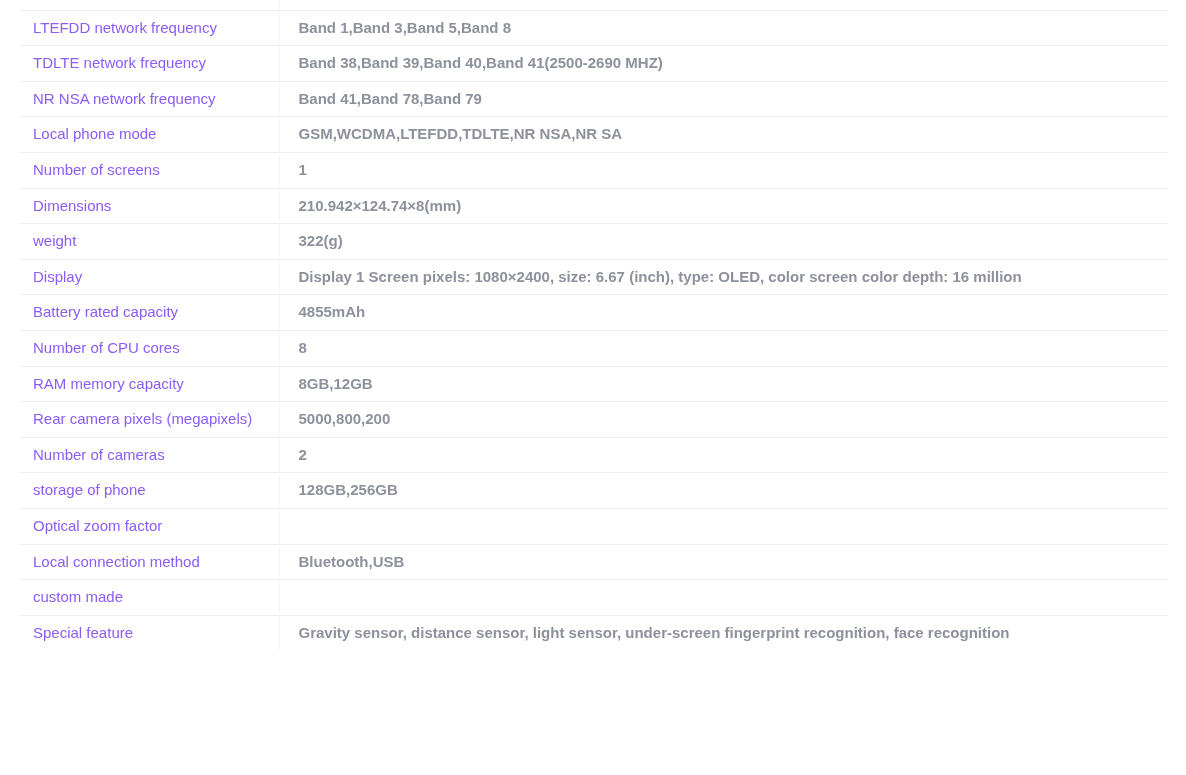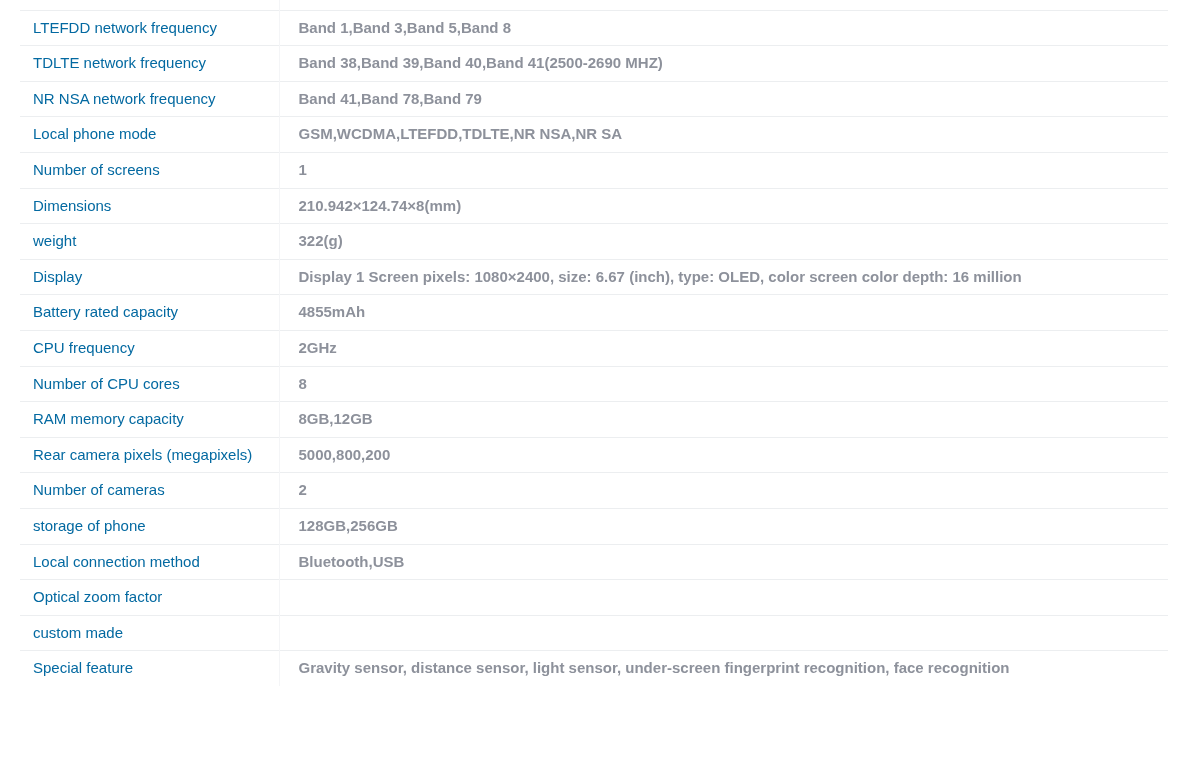--- a/index.html
+++ b/index.html
@@ -54,21 +54,21 @@
     border-top: none;
   }
   
   .gutter-cell-right {
     width: 18px;
     border-top: none;
   }
 
   .label-cell {
     width: 259px;
-    color: #0369a1;
+    color: #8b5cf6;
     padding-left: 13px;
     border-right: 1px solid #f4f5f7;
     box-sizing: border-box;
     margin-top: 20px;
   }
 
   .value-cell {
     width: 889px;
     color: #8d919b;
     padding-left: 19px;
@@ -149,26 +149,20 @@
           <td class="spec-cell gutter-cell-right"></td>
         </tr>
         <tr class="spec-row">
           <td class="spec-cell gutter-cell"></td>
           <td class="spec-cell label-cell"><span class="label-text">Battery rated capacity</span></td>
           <td class="spec-cell value-cell"><span class="value-text">4855mAh</span></td>
           <td class="spec-cell gutter-cell-right"></td>
         </tr>
         <tr class="spec-row">
           <td class="spec-cell gutter-cell"></td>
-          <td class="spec-cell label-cell"><span class="label-text">CPU frequency</span></td>
-          <td class="spec-cell value-cell"><span class="value-text">2GHz</span></td>
-          <td class="spec-cell gutter-cell-right"></td>
-        </tr>
-        <tr class="spec-row">
-          <td class="spec-cell gutter-cell"></td>
           <td class="spec-cell label-cell"><span class="label-text">Number of CPU cores</span></td>
           <td class="spec-cell value-cell"><span class="value-text">8</span></td>
           <td class="spec-cell gutter-cell-right"></td>
         </tr>
         <tr class="spec-row">
           <td class="spec-cell gutter-cell"></td>
           <td class="spec-cell label-cell"><span class="label-text">RAM memory capacity</span></td>
           <td class="spec-cell value-cell"><span class="value-text">8GB,12GB</span></td>
           <td class="spec-cell gutter-cell-right"></td>
         </tr>
@@ -185,28 +179,28 @@
           <td class="spec-cell gutter-cell-right"></td>
         </tr>
         <tr class="spec-row">
           <td class="spec-cell gutter-cell"></td>
           <td class="spec-cell label-cell"><span class="label-text">storage of phone</span></td>
           <td class="spec-cell value-cell"><span class="value-text">128GB,256GB</span></td>
           <td class="spec-cell gutter-cell-right"></td>
         </tr>
         <tr class="spec-row">
           <td class="spec-cell gutter-cell"></td>
+          <td class="spec-cell label-cell"><span class="label-text">Optical zoom factor</span></td>
+          <td class="spec-cell value-cell"><span class="value-text"></span></td>
+          <td class="spec-cell gutter-cell-right"></td>
+        </tr>
+        <tr class="spec-row">
+          <td class="spec-cell gutter-cell"></td>
           <td class="spec-cell label-cell"><span class="label-text">Local connection method</span></td>
           <td class="spec-cell value-cell"><span class="value-text">Bluetooth,USB</span></td>
-          <td class="spec-cell gutter-cell-right"></td>
-        </tr>
-        <tr class="spec-row">
-          <td class="spec-cell gutter-cell"></td>
-          <td class="spec-cell label-cell"><span class="label-text">Optical zoom factor</span></td>
-          <td class="spec-cell value-cell"><span class="value-text"></span></td>
           <td class="spec-cell gutter-cell-right"></td>
         </tr>
         <tr class="spec-row">
           <td class="spec-cell gutter-cell"></td>
           <td class="spec-cell label-cell"><span class="label-text">custom made</span></td>
           <td class="spec-cell value-cell"><span class="value-text"></span></td>
           <td class="spec-cell gutter-cell-right"></td>
         </tr>
         <tr class="spec-row">
           <td class="spec-cell gutter-cell"></td>

